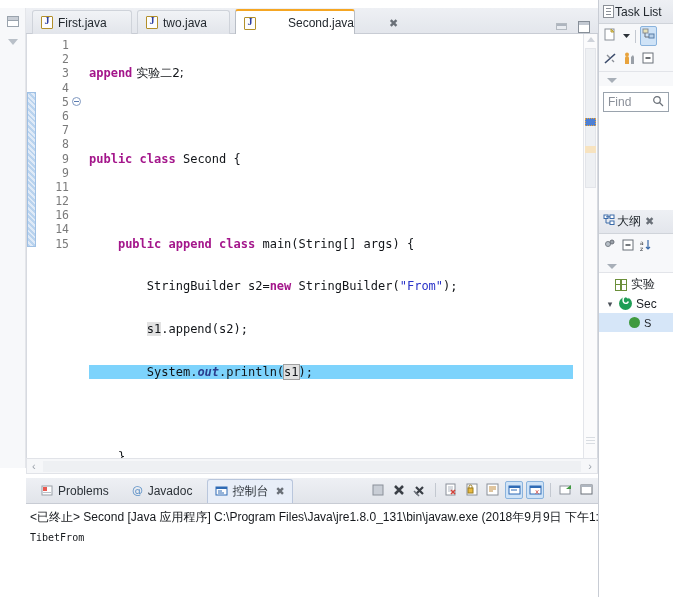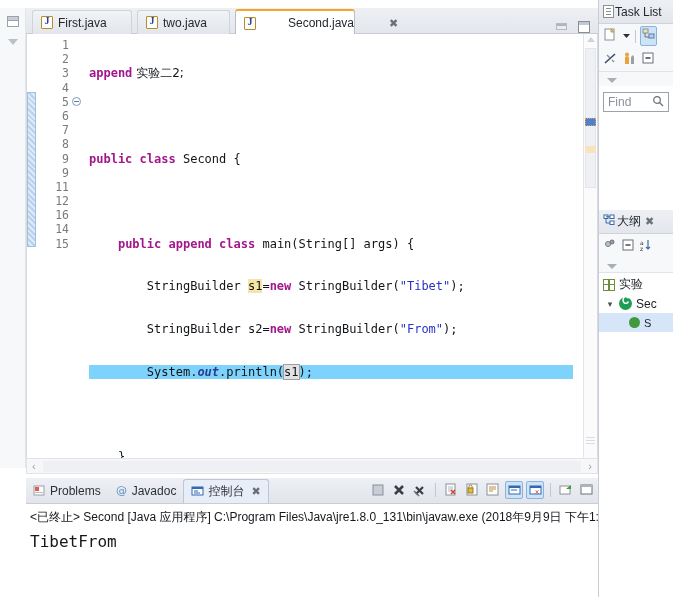--- a/index.html
+++ b/index.html
@@ -133,40 +133,40 @@
   .console-wrap {
     position:absolute; left:26px; top:478px; width:572px; height:119px;
     background:#ffffff;
   }
   .ctabbar {
     position:absolute; left:0; top:0; width:100%; height:26px;
     background:linear-gradient(#eef0f4,#e1e4ea); border-bottom:1px solid #c8ccd4;
     display:flex; align-items:center;
   }
   .ctab { display:flex; align-items:center; gap:4px; padding:0 7px; height:24px;
-          font-size:12px; color:#2b3137; }
+          font-size:12px; color:#2b3137;margin-left:8px; }
   .ctab.active { background:#e8eef8; border:1px solid #b9c6dc; border-bottom:none;
                  border-top-left-radius:3px;border-top-right-radius:3px; font-weight:normal;}
   .mini-ico { width:13px; height:13px; flex:none; position:relative; }
 
   .ctools { position:absolute; right:2px; top:3px; display:flex; align-items:center; gap:3px; }
   .tbtn { width:18px; height:18px; position:relative; border-radius:2px; }
   .tbtn.on { background:#cfe3f7; border:1px solid #8ab3dd; }
   .tsep { width:1px; height:14px; background:#c3c8d0; margin:0 3px; }
 
   .conbody {
     position:absolute; left:0; top:26px; right:0; bottom:0; background:#ffffff;
     padding:3px 0 0 0;
   }
   .conline1 {
     font-family:"Liberation Sans", sans-serif; font-size:12px; color:#15181c;
     padding:2px 4px 0 4px; white-space:nowrap; overflow:hidden;
   }
   .conout {
-    font-family:"DejaVu Sans Mono","Liberation Mono",monospace; font-size:16px;
+    font-family:"DejaVu Sans Mono","Liberation Mono",monospace; font-size:10px;
     color:#15181c; padding:6px 4px 0 4px;
   }
 
   
   .right-col {
     position:absolute; left:598px; top:0; width:75px; height:597px;
     background:#ffffff; border-left:1px solid #c8ccd4;
   }
   .panel-head {
     display:flex; align-items:center; gap:1px; height:24px; padding:0 4px;
@@ -273,22 +273,22 @@
             <span class="foldmark"></span>
           </div>
       </div>
 
       <div class="code">
         <div class="ln"><span class="kw">append</span><span class="cn"> 实验二2;</span></div>
         <div class="ln"></div>
         <div class="ln"><span class="kw">public</span> <span class="kw">class</span><span> Second {</span></div>
         <div class="ln"></div>
         <div class="ln">    <span class="kw">public</span> <span class="kw">append</span> <span class="kw">class</span><span> main(String[] args) {</span></div>
-        <div class="ln">        <span>StringBuilder </span><span class="occ">s1</span><span>=</span><span class="kw">new</span><span> StringBuilder(</span><span class="str">"Tibet"</span><span>);</span></div>
         <div class="ln">        <span>StringBuilder </span><span>s2</span><span>=</span><span class="kw">new</span><span> StringBuilder(</span><span class="str">"From"</span><span>);</span></div>
+        <div class="ln">        <span class="occ2">s1</span><span>.append(s2);</span></div>
         <div class="ln hl-line">        <span>System.</span><span class="fld">out</span><span>.println(</span><span class="occ2 caretbr">s1</span><span>);</span></div>
         <div class="ln"></div>
         <div class="ln"><span>    }</span></div>
         <div class="ln"></div>
         
         
       </div>
 
       <div class="vrule">
         <span class="vr-up"></span>
@@ -516,21 +516,21 @@
           <path d="M9 2v9M7 9l2 2 2-2" fill="none" stroke="#3a6aa8" stroke-width="1.2"></path>
         </svg>
       </span>
     </div>
 
     <div style="padding-left:2px;background:#f7f8fa;border-bottom:1px solid #e2e4e9;">
       <span class="arrow-down" style="display:inline-block;"></span>
     </div>
 
     <div class="outline-body">
-      <div class="tree-row" style="">
+      <div class="tree-row" style="margin-left:12px;">
         <span class="pkg-ico"></span>
         <span>实验</span>
       </div>
       <div class="tree-row" style="padding-left:6px;">
         <span class="twisty">▾</span>
         <span class="circ-green"></span>
         <span>Sec</span>
       </div>
       <div class="tree-row sel" style="padding-left:30px;">
         <span class="sq-green"></span>

